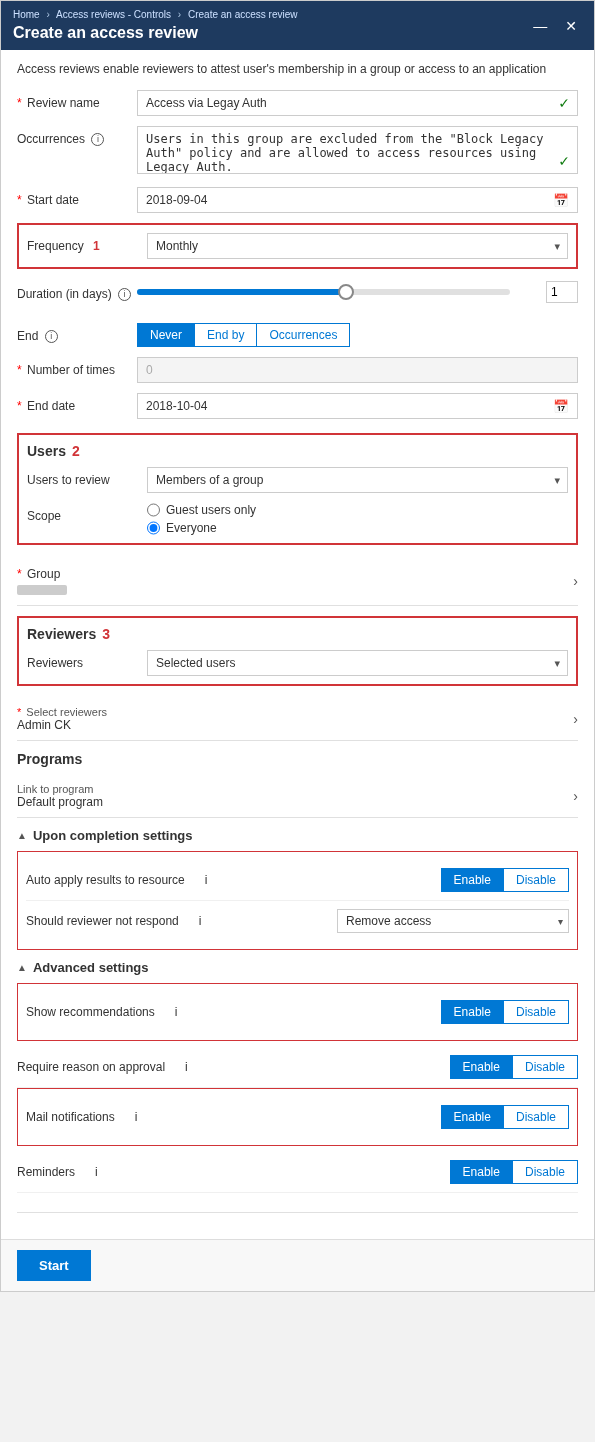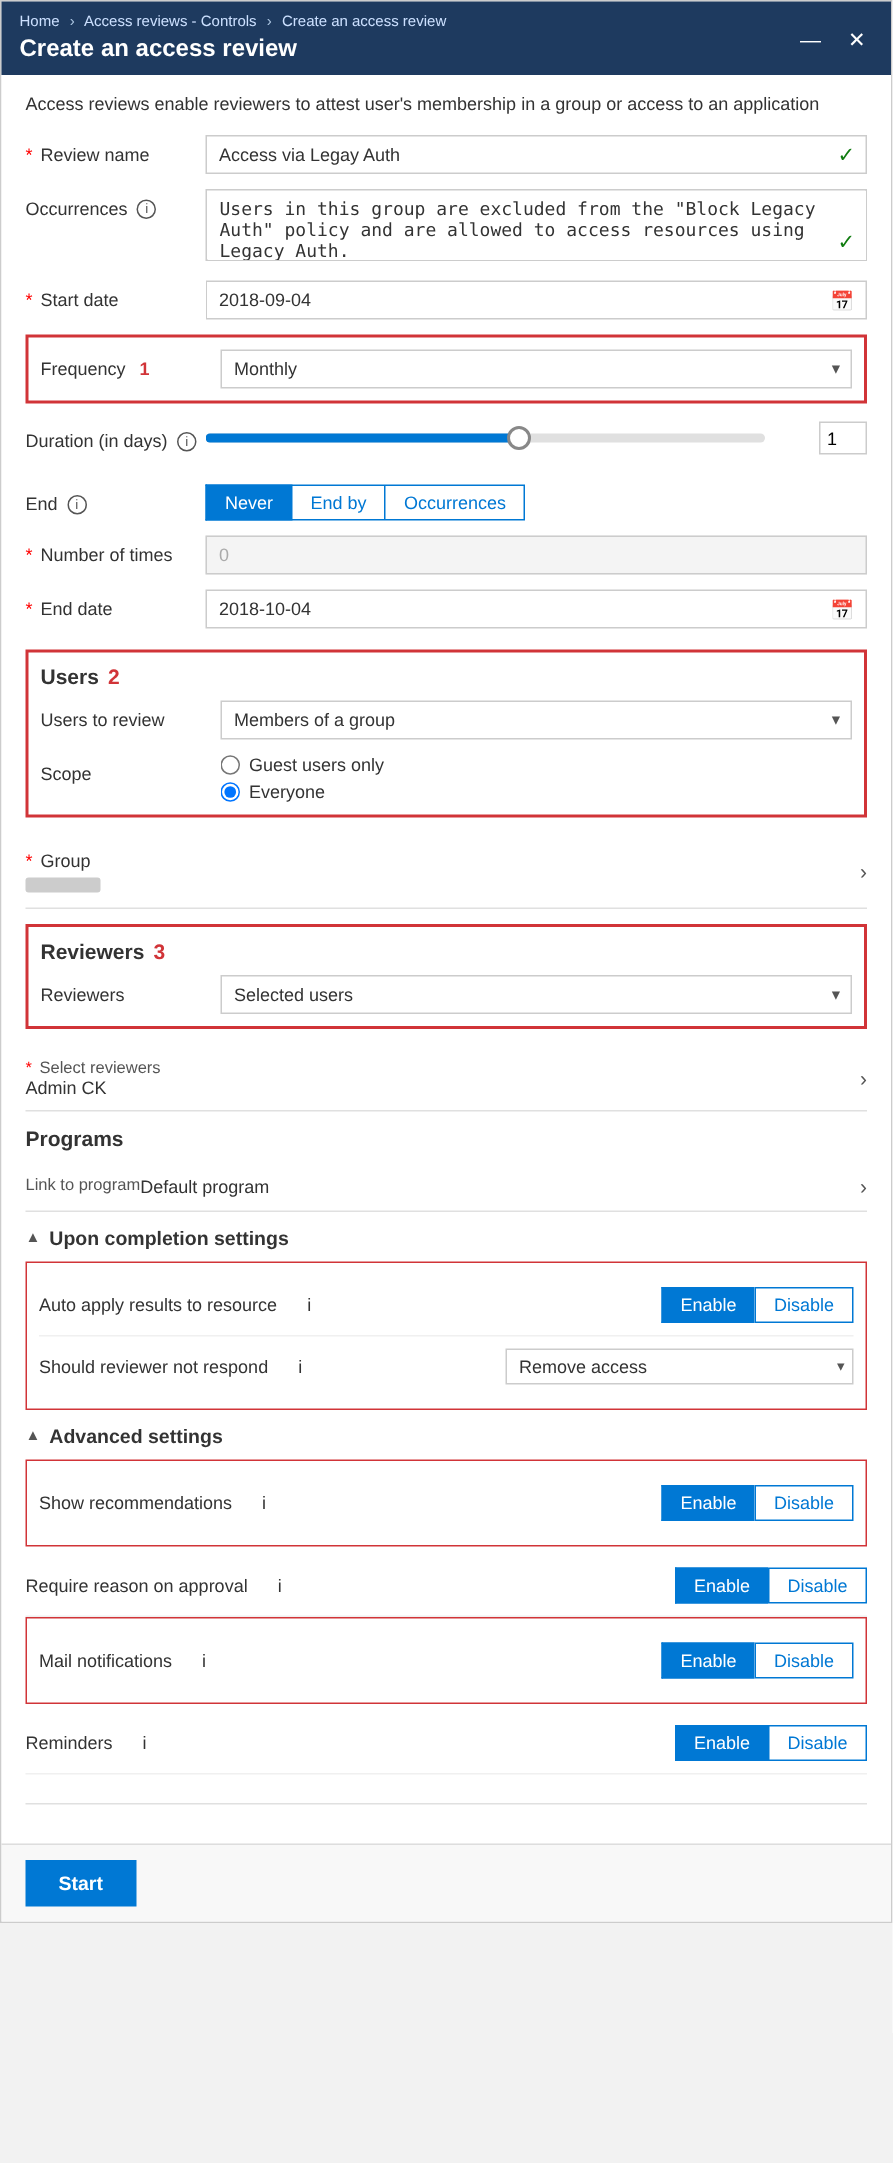--- a/index.html
+++ b/index.html
@@ -270,21 +270,21 @@
     
     .programs-section { margin-bottom: 10px; }
     .programs-title { font-size: 14px; font-weight: 600; color: #333; margin-bottom: 8px; }
     .program-row {
       display: flex;
       align-items: center;
       justify-content: space-between;
       padding: 8px 0;
       border-bottom: 1px solid #e0e0e0;
     }
-    .program-row-left { display: flex; flex-direction: row; }
+    .program-row-left { display: flex; flex-direction: column; }
     .program-sub-label { font-size: 11px; color: #555; }
     .program-value { font-size: 12px; color: #333; font-weight: 500; }
     
     .accordion-section { margin-bottom: 10px; }
     .accordion-header {
       display: flex;
       align-items: center;
       gap: 6px;
       font-size: 13px;
       font-weight: 600;

